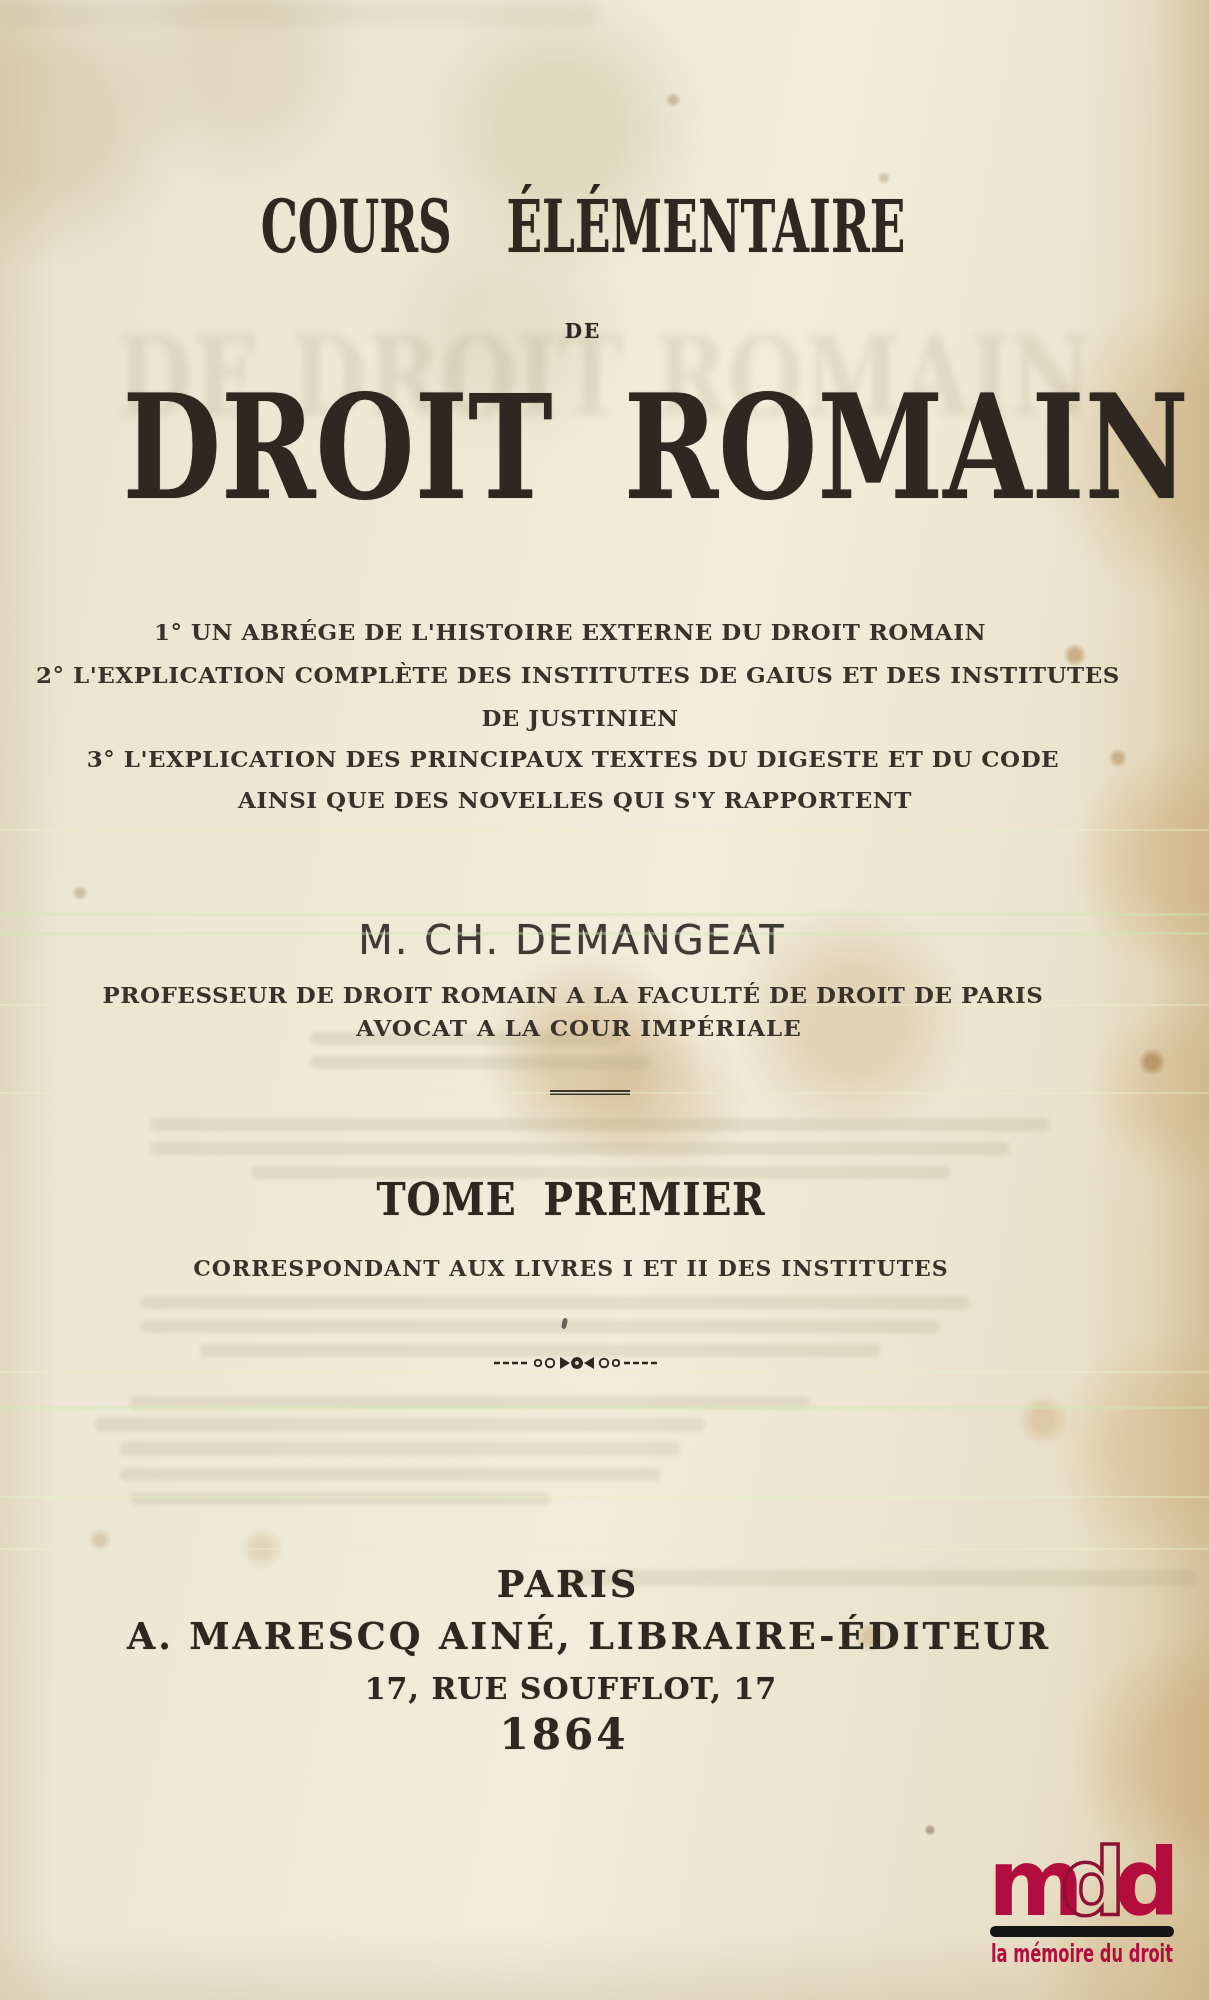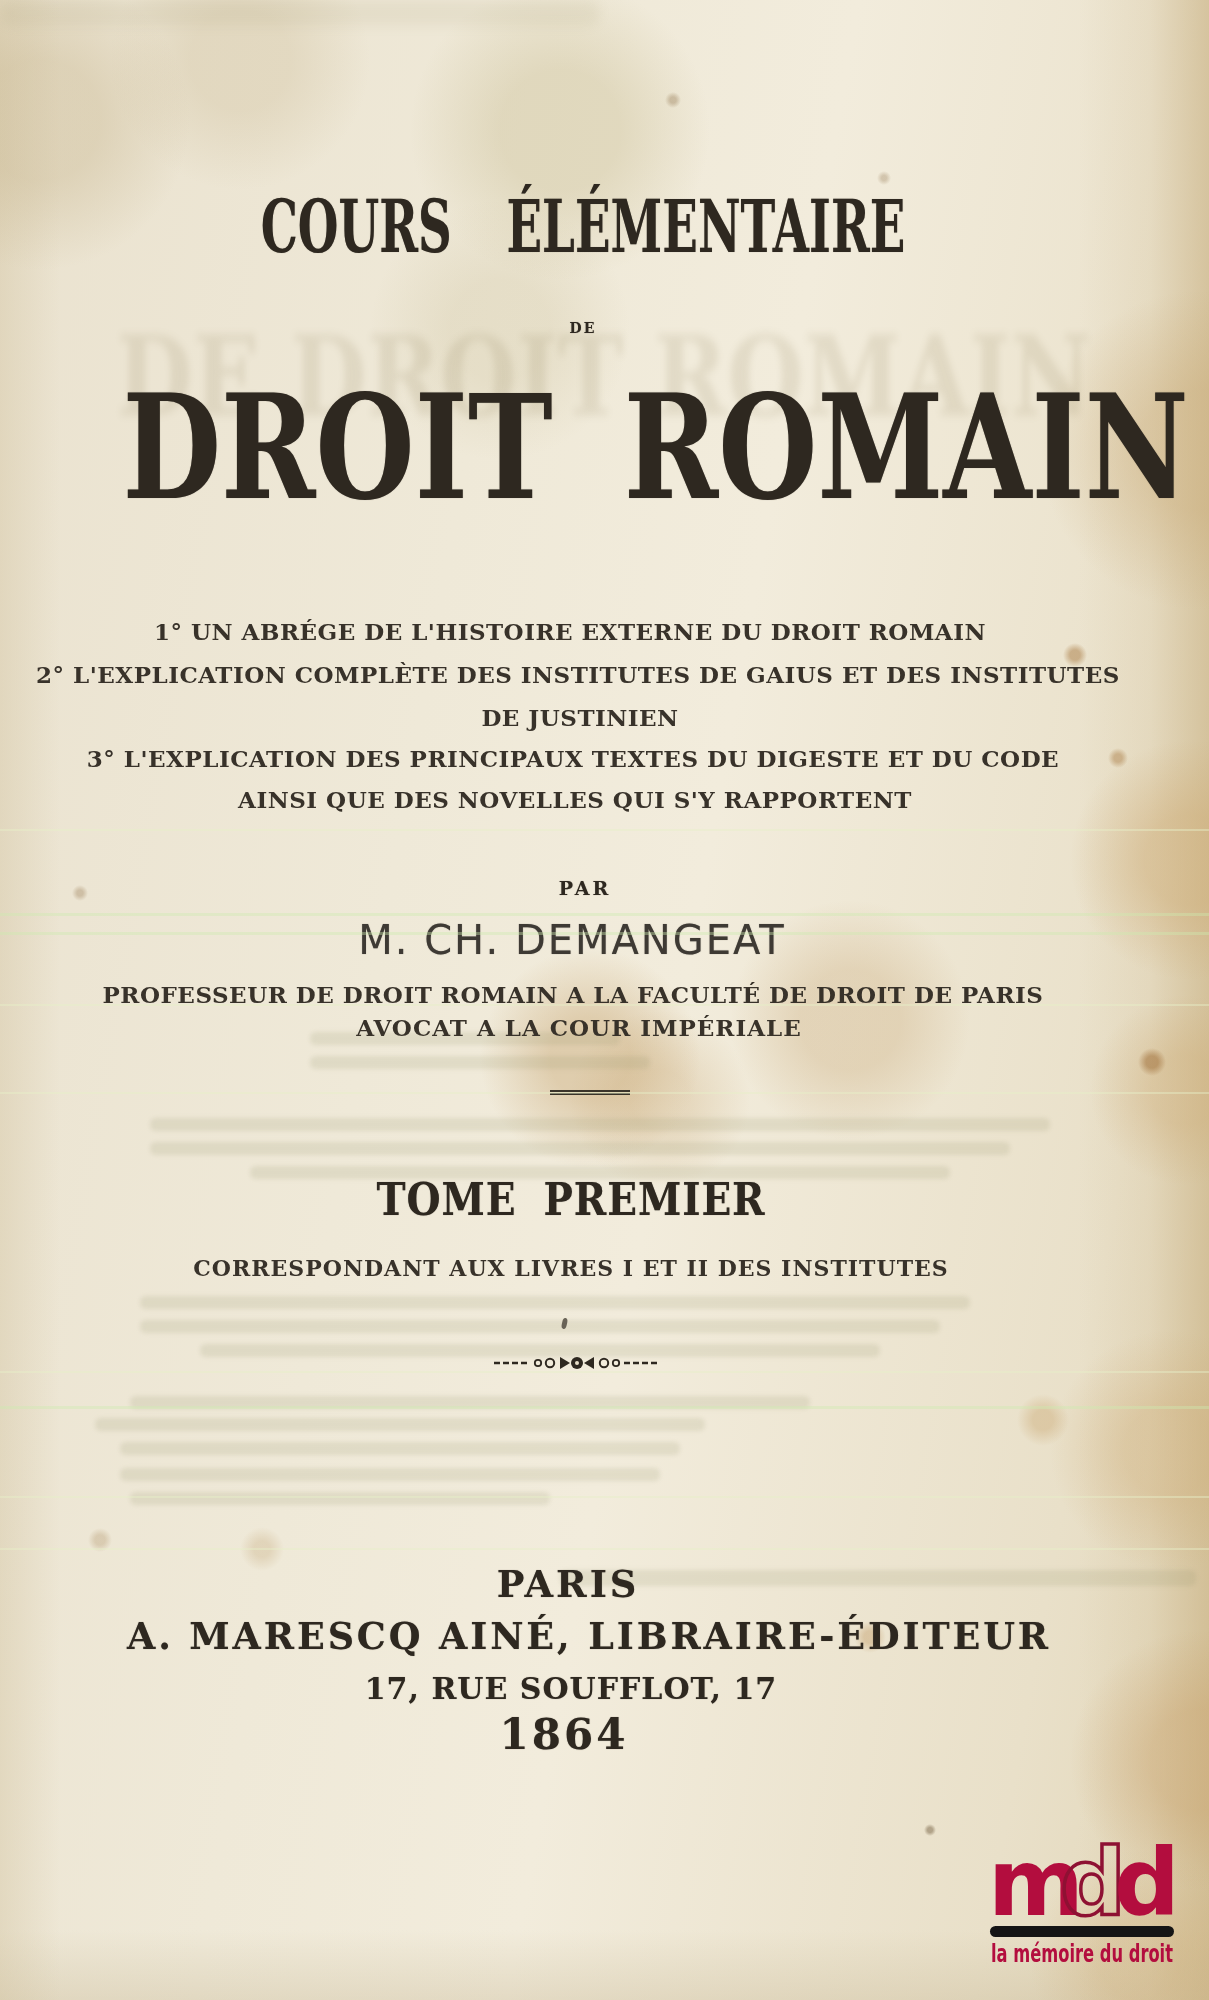--- a/index.html
+++ b/index.html
@@ -37,21 +37,21 @@
       linear-gradient(to left, rgba(196,170,120,.55), rgba(196,170,120,.15) 60px, rgba(196,170,120,0) 130px),
       linear-gradient(to right, rgba(210,195,160,.4), rgba(210,195,160,0) 60px),
       linear-gradient(to top, rgba(200,185,150,.35), rgba(200,185,150,0) 70px),
       linear-gradient(100deg,#eae2cf 0%,#efe9d8 35%,#f2ecdc 55%,#e9e0c9 85%,#e2d6b8 100%);
   }
   .ink{color:#2e2820; text-shadow:0 0 1px rgba(46,40,32,.45);}
   .line{position:absolute; left:0; width:1166px; text-align:center; line-height:1; white-space:nowrap;}
   .content{position:absolute;left:0;top:0;width:1166px;height:2000px;z-index:2;}
 
   .t-series{top:190px;font-size:73px;font-weight:bold;word-spacing:60px;transform:scaleX(.64);}
-  .t-de{top:321px;font-size:14px;font-weight:bold;letter-spacing:2px;}
+  .t-de{top:321px;font-size:20px;font-weight:bold;letter-spacing:2px;}
   .t-main{top:376px;font-size:144px;font-weight:bold;word-spacing:40px;transform:scaleX(.79);}
   .t-contenant{top:556px;font-size:19px;font-weight:bold;letter-spacing:8px;margin-left:15px;color:#433c31;}
   .t-item{font-size:23px;font-weight:bold;letter-spacing:.5px;color:#38322a;}
   .i1{top:620px;margin-left:-13px;}
   .i2{top:663px;margin-left:-5px;}
   .i3{top:706px;margin-left:-3px;}
   .i4{top:747px;margin-left:-10px;}
   .i5{top:788px;margin-left:-8px;}
   .t-par{top:879px;font-size:19px;font-weight:bold;letter-spacing:3px;margin-left:2px;}
   .t-author{top:920px;font-family:"DejaVu Sans","Liberation Sans",sans-serif;font-size:40px;letter-spacing:2px;color:#3e3a34;margin-left:-11px;text-shadow:0 0 1px rgba(62,58,52,.5);}
@@ -112,21 +112,20 @@
     <div class="line ink t-series">COURS ÉLÉMENTAIRE</div>
     <div class="line ink t-de">DE</div>
     <div class="line ink t-main">DROIT ROMAIN</div>
 
     <div class="line t-item i1">1° UN ABRÉGE DE L'HISTOIRE EXTERNE DU DROIT ROMAIN</div>
     <div class="line t-item i2">2° L'EXPLICATION COMPLÈTE DES INSTITUTES DE GAIUS ET DES INSTITUTES</div>
     <div class="line t-item i3">DE JUSTINIEN</div>
     <div class="line t-item i4">3° L'EXPLICATION DES PRINCIPAUX TEXTES DU DIGESTE ET DU CODE</div>
     <div class="line t-item i5">AINSI QUE DES NOVELLES QUI S'Y RAPPORTENT</div>
 
-    <div class="line ink t-par">PAR</div>
     <div class="line t-author">M. CH. DEMANGEAT</div>
     <div class="line t-prof1">PROFESSEUR DE DROIT ROMAIN A LA FACULTÉ DE DROIT DE PARIS</div>
     <div class="line t-prof2">AVOCAT A LA COUR IMPÉRIALE</div>
 
     <div class="rule-double"></div>
 
     <div class="line ink t-tome">TOME PREMIER</div>
     <div class="line t-tomesub">CORRESPONDANT AUX LIVRES I ET II DES INSTITUTES</div>
 
     <div class="apostrophe-mark"></div>

